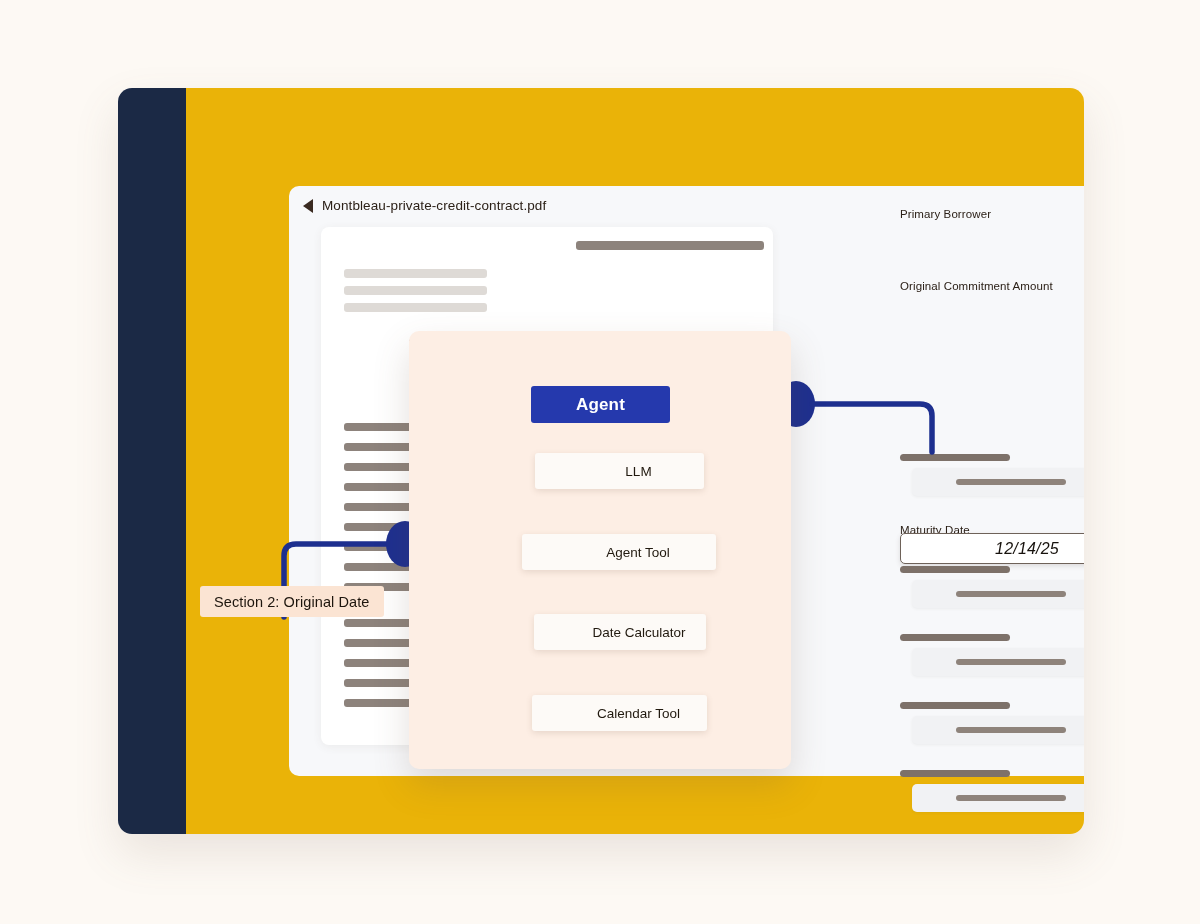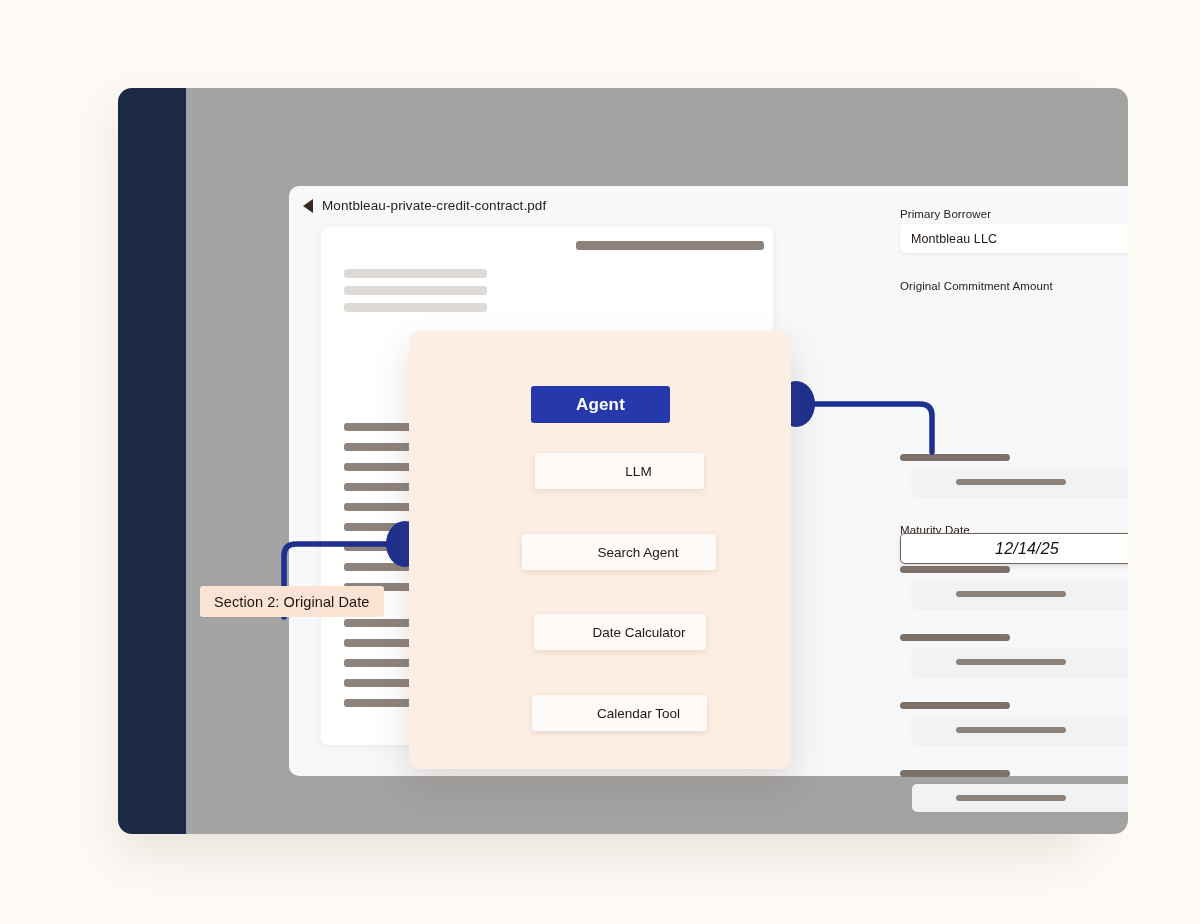--- a/index.html
+++ b/index.html
@@ -36,23 +36,22 @@
     background: #1b2945;
     border-radius: 14px 0 0 14px;
   }
   #workspace {
     position: absolute;
     left: 68px;
     top: 0;
     width: 898px;
     height: 746px;
     border-radius: 0 14px 14px 0;
-    background: #a3a3a3;
+    background: #eab308;
     overflow: hidden;
-    padding-left: 44px;
   }
 
   
   #doc-panel {
     position: absolute;
     left: 103px;
     top: 98px;
     width: 700px;
     height: 590px;
     background: #f7f8fa;
@@ -256,24 +255,20 @@
           <div class="skel" style="left: 23px; top: 412px; width: 211px; height: 8px; background: rgb(141, 131, 124);"></div>
           <div class="skel" style="left: 23px; top: 432px; width: 211px; height: 8px; background: rgb(141, 131, 124);"></div>
           <div class="skel" style="left: 23px; top: 452px; width: 211px; height: 8px; background: rgb(141, 131, 124);"></div>
           <div class="skel" style="left: 23px; top: 472px; width: 211px; height: 8px; background: rgb(141, 131, 124);"></div>
         </div>
     </div>
 
     <div id="form-panel">
 
       <div class="field-label" style="left:14px; top:22px;">Primary Borrower</div>
-      <div class="field-box" style="left:14px; top:38px; width:252px; height:29px;">
-        <span class="field-value">Montbleau LLC</span>
-
-      </div>
 
       <div class="field-label" style="left:14px; top:94px;">Original Commitment Amount</div>
 
       <div class="field-label" style="left:14px; top:330px;margin-top:8px;">Maturity Date</div>
       <div class="field-box" id="maturity-box" style="left:14px; top:347px; width:252px; height:29px;">
         <span class="field-value" id="maturity-value">12/14/25</span>
       </div>
 
       <div id="ghost-rows">
           <div class="ghost-row-label" style="left: 14px; top: 268px; width: 110px;"></div>
@@ -330,18 +325,18 @@
   <ellipse cx="796" cy="404" rx="19" ry="23" fill="#1d2f8f"></ellipse>
   <path d="M812,404 L920,404 Q932,404 932,416 L932,452" fill="none" stroke="#1d2f8f" stroke-width="5.5" stroke-linecap="round"></path>
 </svg>
 
 <div id="agent-overlay"></div>
 
 <div class="node" id="node-agent" style="left:531px; top:386px; width:139px; height:37px;">Agent</div>
 
 <div id="tool-nodes">
     <div class="node node-tool" style="left: 535px; top: 453px; width: 131px; height: 36px;">LLM</div>
-    <div class="node node-tool" style="left: 522px; top: 534px; width: 156px; height: 36px;">Search Agent</div>
+    <div class="node node-tool" style="left: 522px; top: 534px; width: 156px; height: 36px;">Agent Tool</div>
     <div class="node node-tool" style="left: 534px; top: 614px; width: 134px; height: 36px;">Date Calculator</div>
     <div class="node node-tool" style="left: 532px; top: 695px; width: 137px; height: 36px;">Calendar Tool</div>
   </div>
 
 <div id="section-callout">Section 2: Original Date</div>
 
 </body></html>

